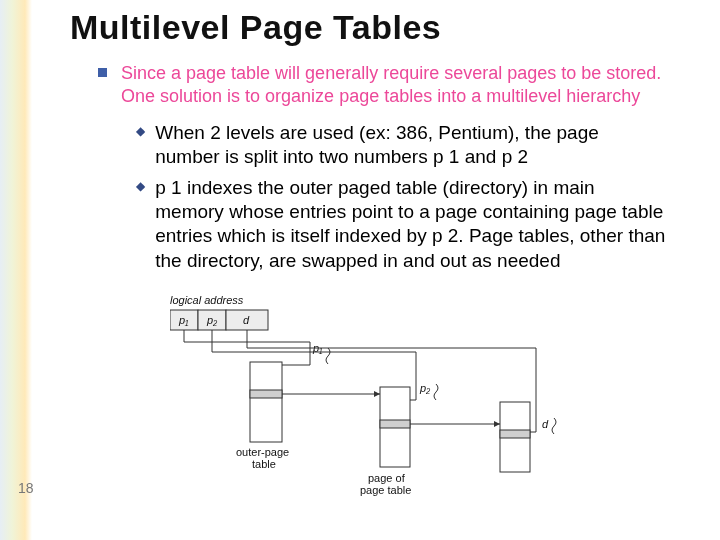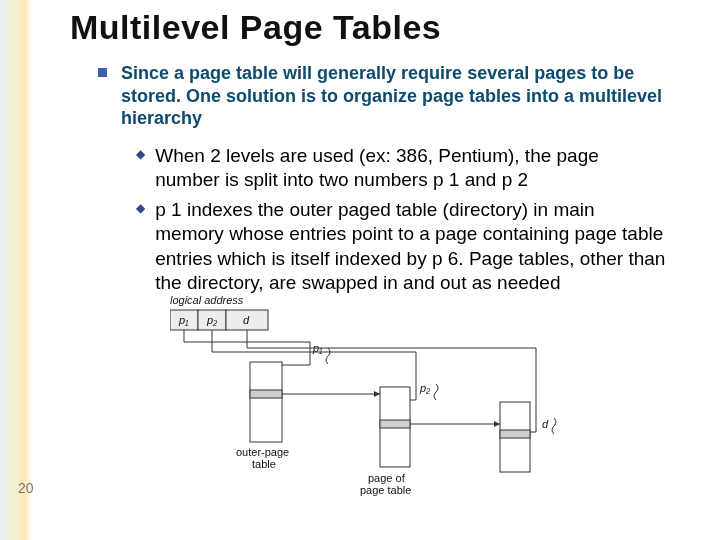--- a/index.html
+++ b/index.html
@@ -2,21 +2,21 @@
 <html><head>
 <meta charset="utf-8">
 <style>
   html,body{margin:0;padding:0;width:720px;height:540px;font-family:Arial,Helvetica,sans-serif;background:#fff;overflow:hidden}
   .slide{position:relative;width:720px;height:512px}
   .edge-grad{position:absolute;left:0;top:0;width:32px;height:540px;background:linear-gradient(90deg,#e6eef5 0%,#f0f4d8 38%,#ffe9b8 78%,#fff 100%)}
   .title{position:absolute;left:70px;top:8px;font-size:34px;font-weight:bold;color:#111;letter-spacing:0.5px}
   .content{position:absolute;left:98px;top:62px;width:570px}
   .b1{display:flex;align-items:flex-start;margin-bottom:14px}
   .sq{width:9px;height:9px;background:#3f5fa8;margin-top:6px;margin-right:14px;flex:0 0 9px}
-  .b1-text{font-size:18px;font-weight:bold;color:#0c4a6e;line-height:1.25}
+  .b1-text{font-size:18px;font-weight:normal;color:#ec4899;line-height:1.25}
   .sub{margin-left:38px}
   .b2{display:flex;align-items:flex-start;margin-bottom:6px}
   .dm{color:#334a84;font-size:12px;margin-top:3px;margin-right:10px;flex:0 0 auto}
   .b2-text{font-size:19px;color:#000;line-height:1.28}
   .pgnum{position:absolute;left:18px;bottom:16px;font-size:14px;color:#777}
   .diagram{position:absolute;left:170px;top:292px;width:420px;height:210px}
   .diagram text{font-family:Arial,Helvetica,sans-serif;font-size:11px;fill:#111}
 </style>
 </head>
 <body>
@@ -31,21 +31,21 @@
       <div class="sq"></div>
       <div class="b1-text">Since a page table will generally require several pages to be stored. One solution is to organize page tables into a multilevel hierarchy</div>
     </div>
     <div class="sub">
       <div class="b2">
         <div class="dm">◆</div>
         <div class="b2-text"> When 2 levels are used (ex: 386, Pentium), the page number is split into two numbers p 1 and p 2</div>
       </div>
       <div class="b2">
         <div class="dm">◆</div>
-        <div class="b2-text">p 1 indexes the outer paged table (directory) in main memory whose entries point to a page containing page table entries which is itself indexed by p 6. Page tables, other than the directory, are swapped in and out as needed</div>
+        <div class="b2-text">p 1 indexes the outer paged table (directory) in main memory whose entries point to a page containing page table entries which is itself indexed by p 2. Page tables, other than the directory, are swapped in and out as needed</div>
       </div>
     </div>
   </div>
 
   <div class="diagram">
     <svg width="420" height="210" viewBox="0 0 420 210">
 
       <text x="0" y="12" font-style="italic">logical address</text>
 
       <g>
@@ -108,14 +108,14 @@
         <polyline points="77,52 77,56 366,56 366,140 360,140" fill="none" stroke="#333"></polyline>
       </g>
 
       <g>
         <rect x="330" y="110" width="30" height="70" fill="#fff" stroke="#333"></rect>
         <rect x="330" y="138" width="30" height="8" fill="#cfcfcf" stroke="#333"></rect>
       </g>
     </svg>
   </div>
 
-  <div class="pgnum">20</div>
+  <div class="pgnum">18</div>
 </div>
 
 </body></html>

